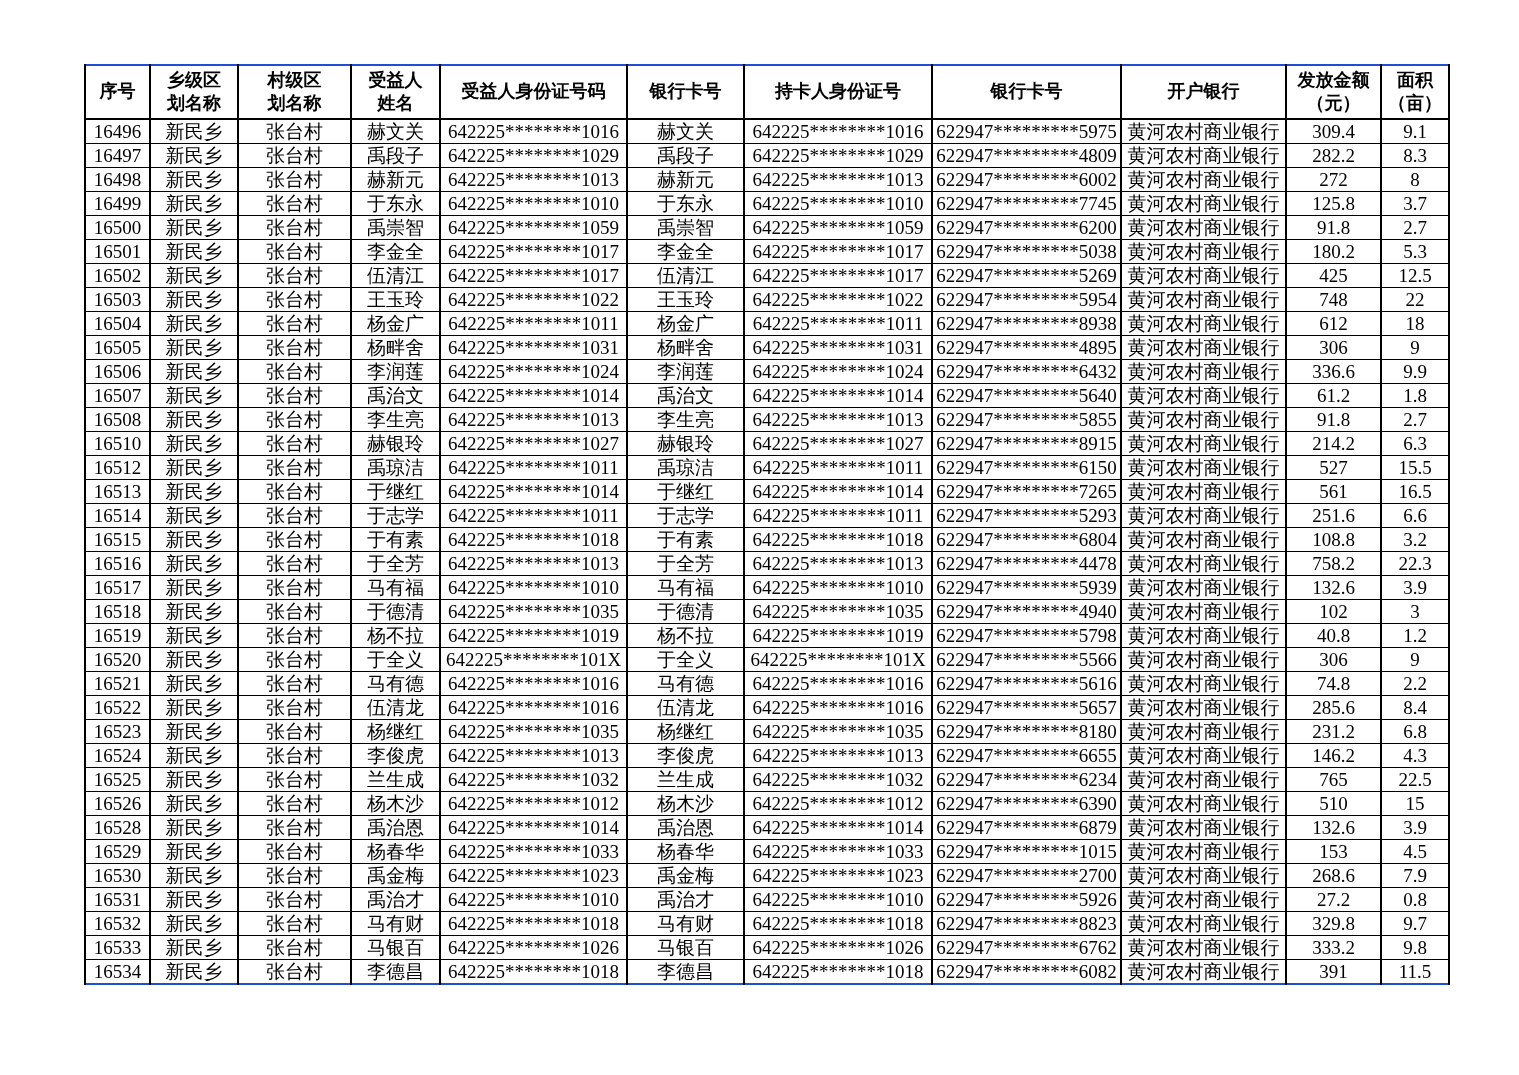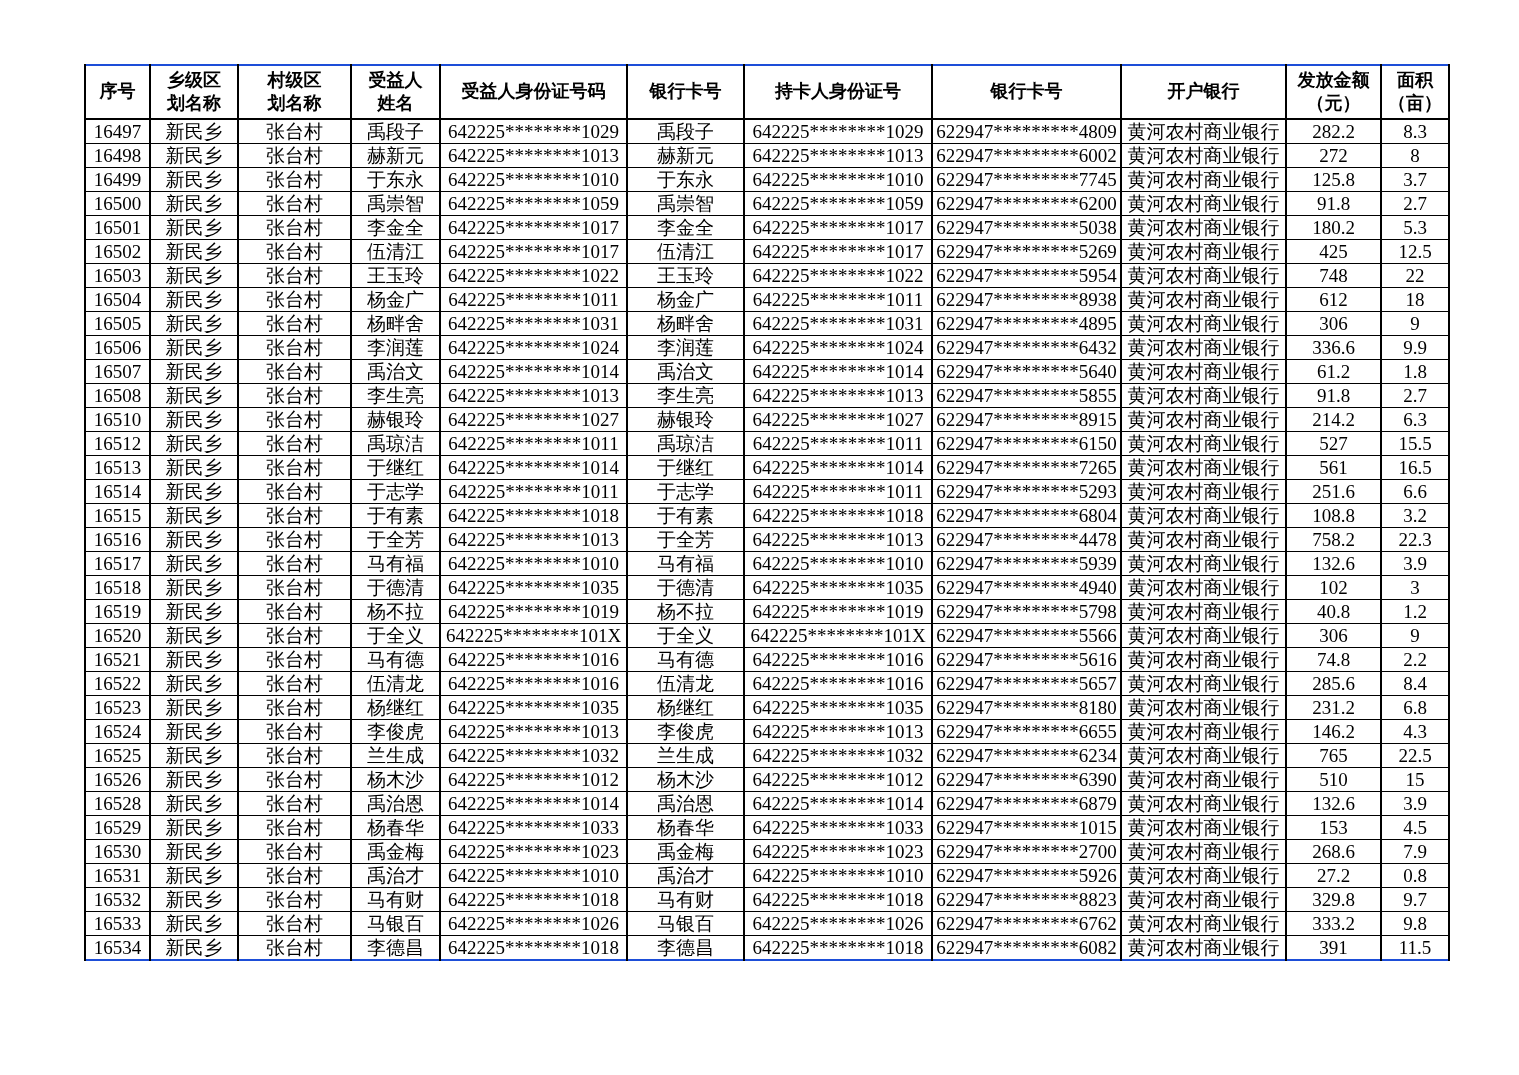--- a/index.html
+++ b/index.html
@@ -84,20 +84,33 @@
           <th>银行卡号</th>
           <th>开户银行</th>
           <th>发放金额
 （元）</th>
           <th>面积
 （亩）</th>
         </tr>
     </thead>
     <tbody>
         <tr>
+          <td>16496</td>
+          <td>新民乡</td>
+          <td>张台村</td>
+          <td>赫文关</td>
+          <td>642225********1016</td>
+          <td>赫文关</td>
+          <td>642225********1016</td>
+          <td>622947*********5975</td>
+          <td>黄河农村商业银行</td>
+          <td>309.4</td>
+          <td>9.1</td>
+        </tr>
+        <tr>
           <td>16497</td>
           <td>新民乡</td>
           <td>张台村</td>
           <td>禹段子</td>
           <td>642225********1029</td>
           <td>禹段子</td>
           <td>642225********1029</td>
           <td>622947*********4809</td>
           <td>黄河农村商业银行</td>
           <td>282.2</td>

